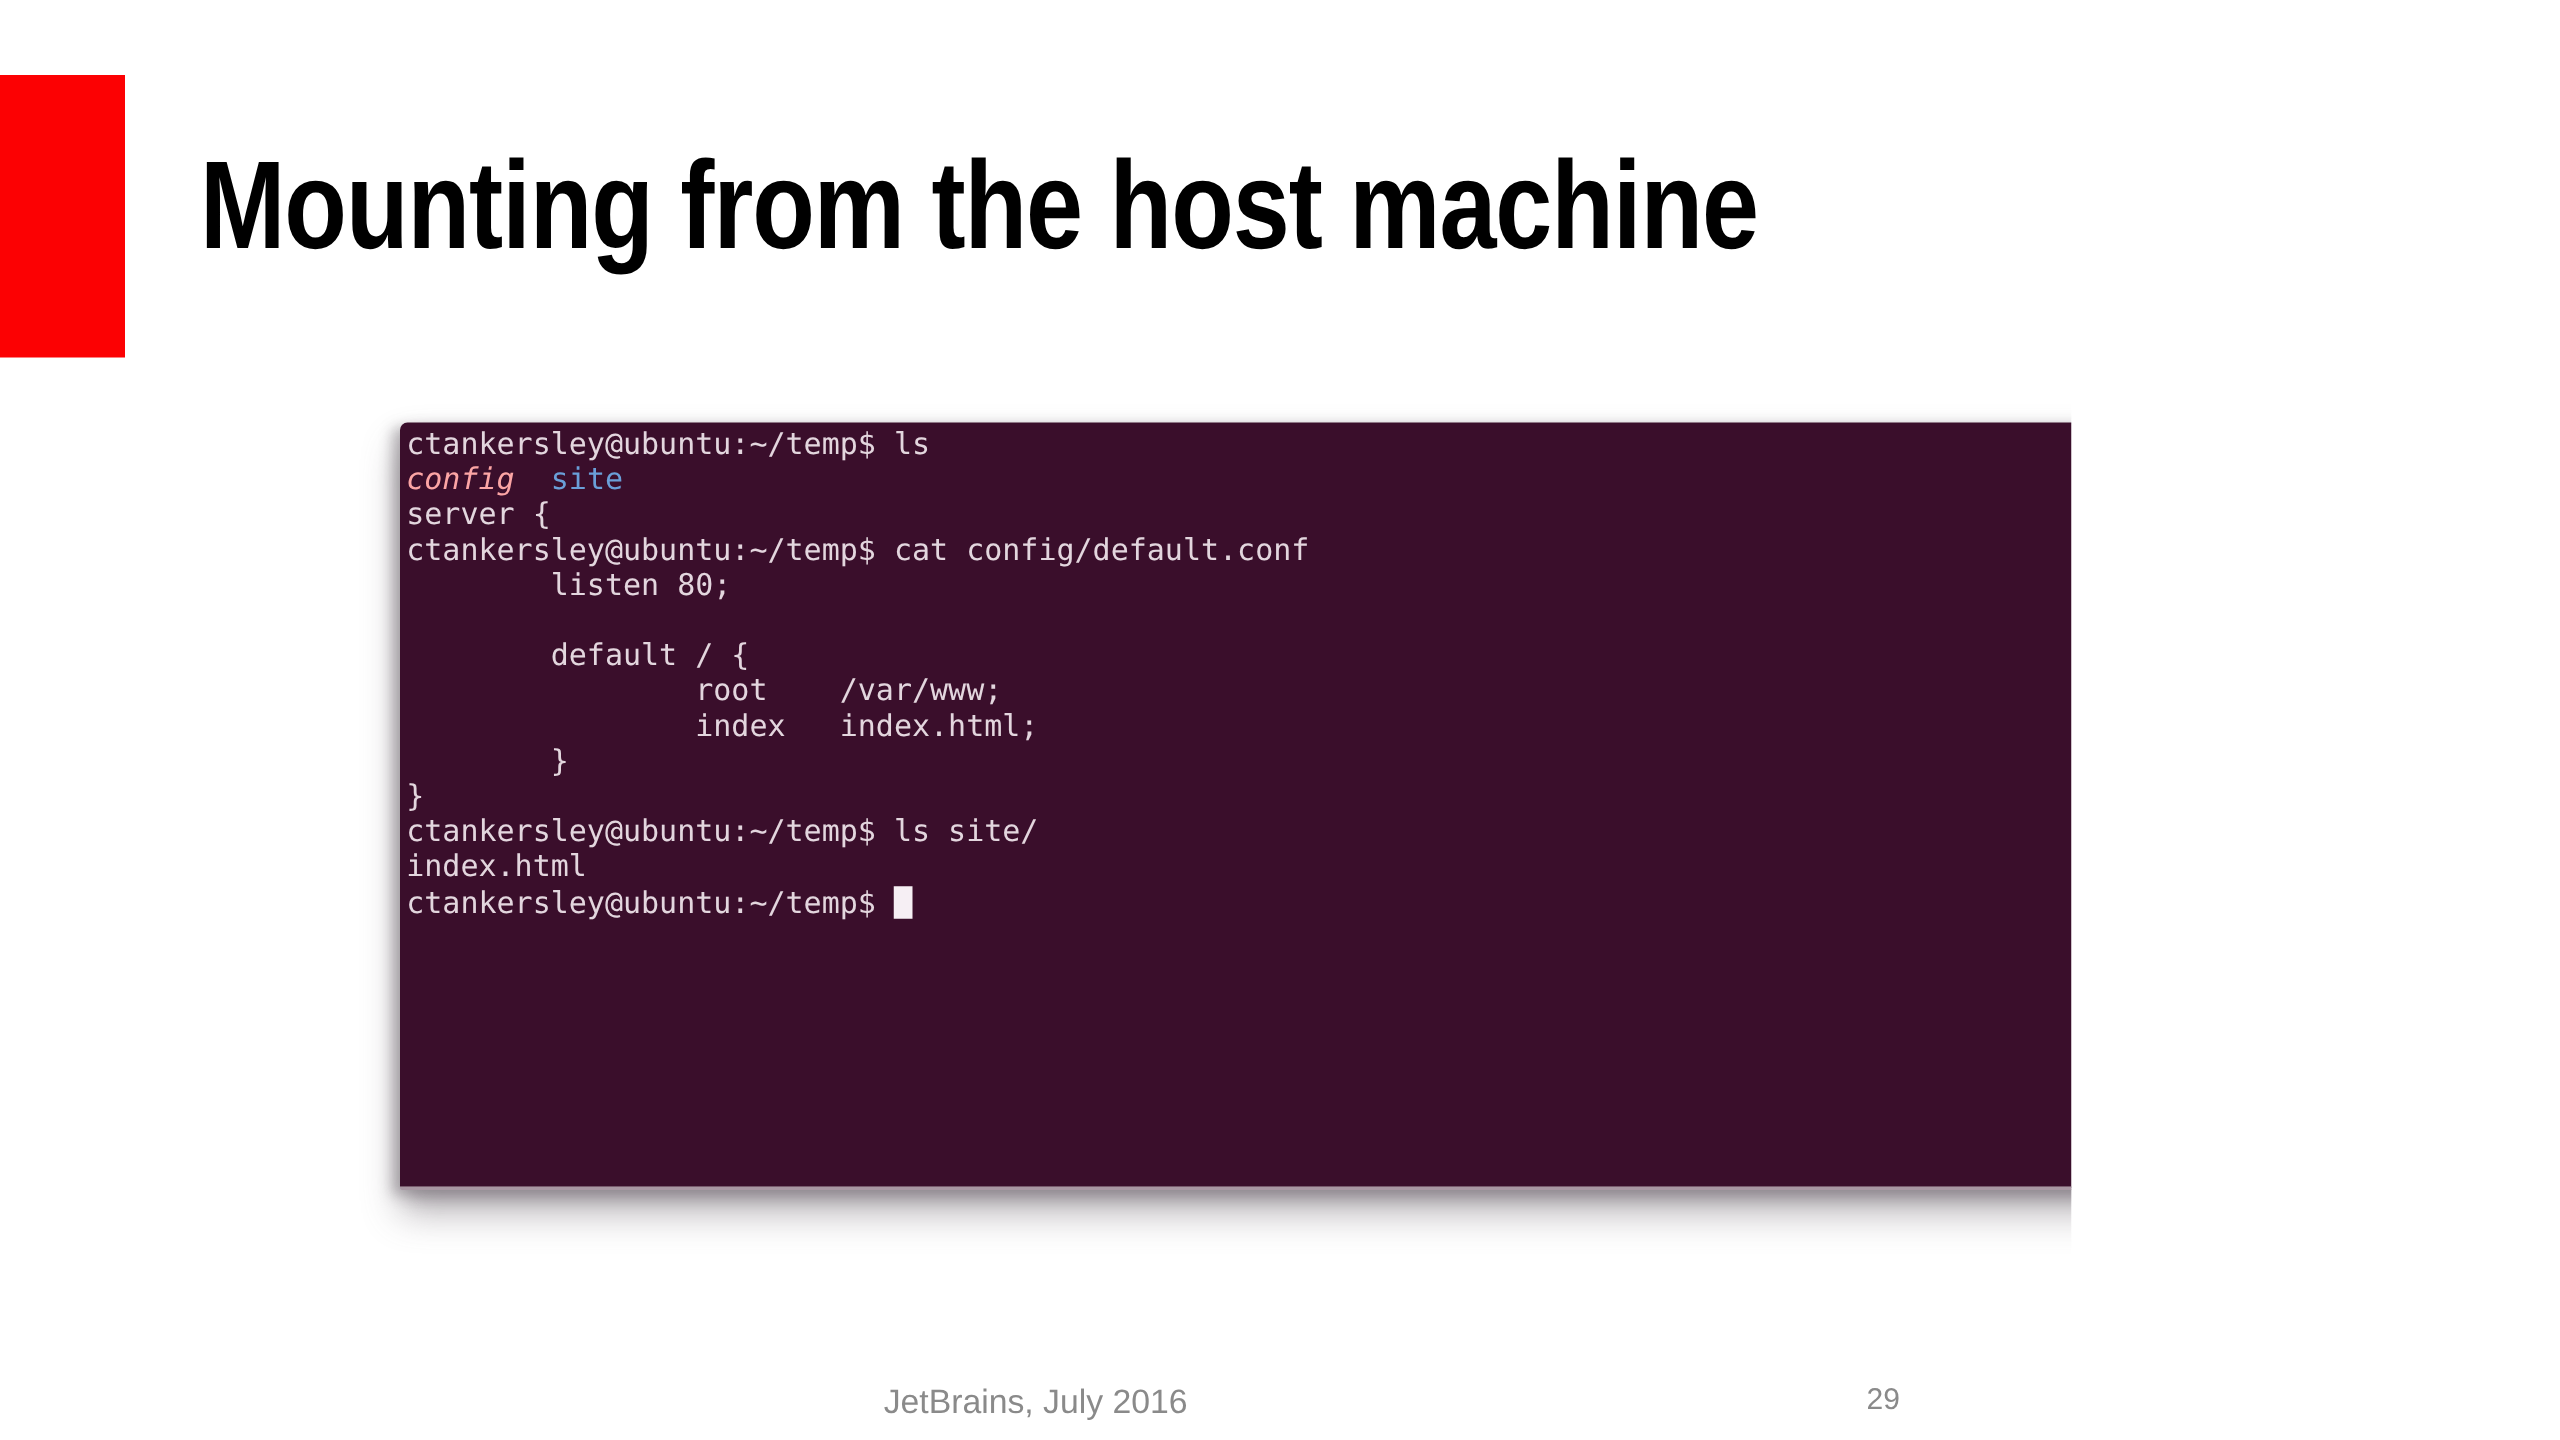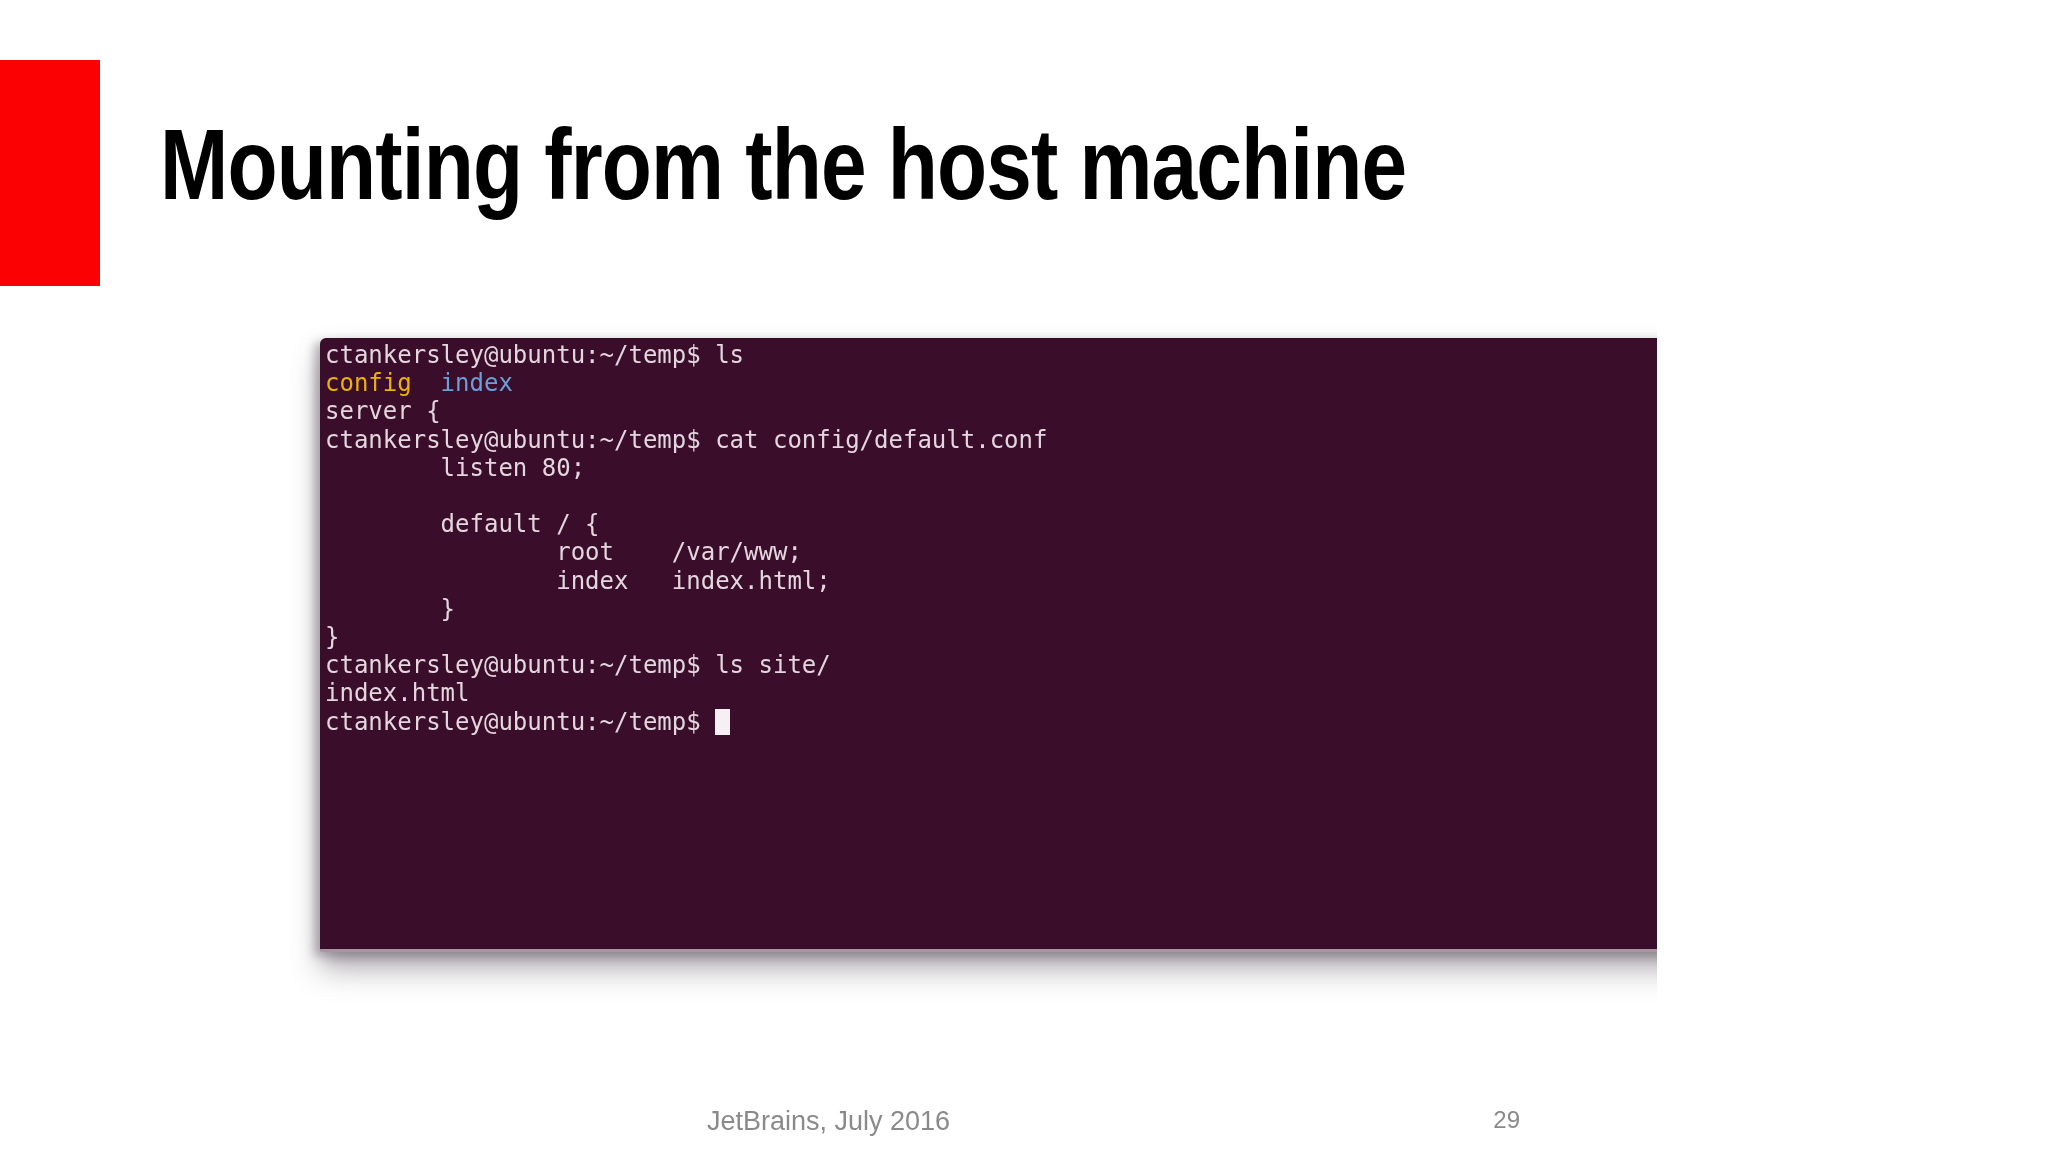--- a/index.html
+++ b/index.html
@@ -103,21 +103,21 @@
 
 <div class="slide-canvas">
 
   <div class="accent-bar"></div>
 
   <h1 class="slide-title">Mounting from the host machine</h1>
 
   <div class="terminal-window">
     <div class="terminal-screen">
         <div class="tline"><span>ctankersley@ubuntu:~/temp$ ls</span></div>
-        <div class="tline"><span style="color: #eab308;">config</span><span>  </span><span style="color: rgb(106, 159, 216);">index</span></div>
+        <div class="tline"><span style="color: #fca5a5; font-style: italic;">config</span><span>  </span><span style="color: rgb(106, 159, 216);">site</span></div>
         <div class="tline"><span>server {</span></div>
         <div class="tline"><span>ctankersley@ubuntu:~/temp$ cat config/default.conf</span></div>
         <div class="tline"><span>        listen 80;</span></div>
         <div class="tline"><span></span></div>
         <div class="tline"><span>        default / {</span></div>
         <div class="tline"><span>                root    /var/www;</span></div>
         <div class="tline"><span>                index   index.html;</span></div>
         <div class="tline"><span>        }</span></div>
         <div class="tline"><span>}</span></div>
         <div class="tline"><span>ctankersley@ubuntu:~/temp$ ls site/</span></div>

